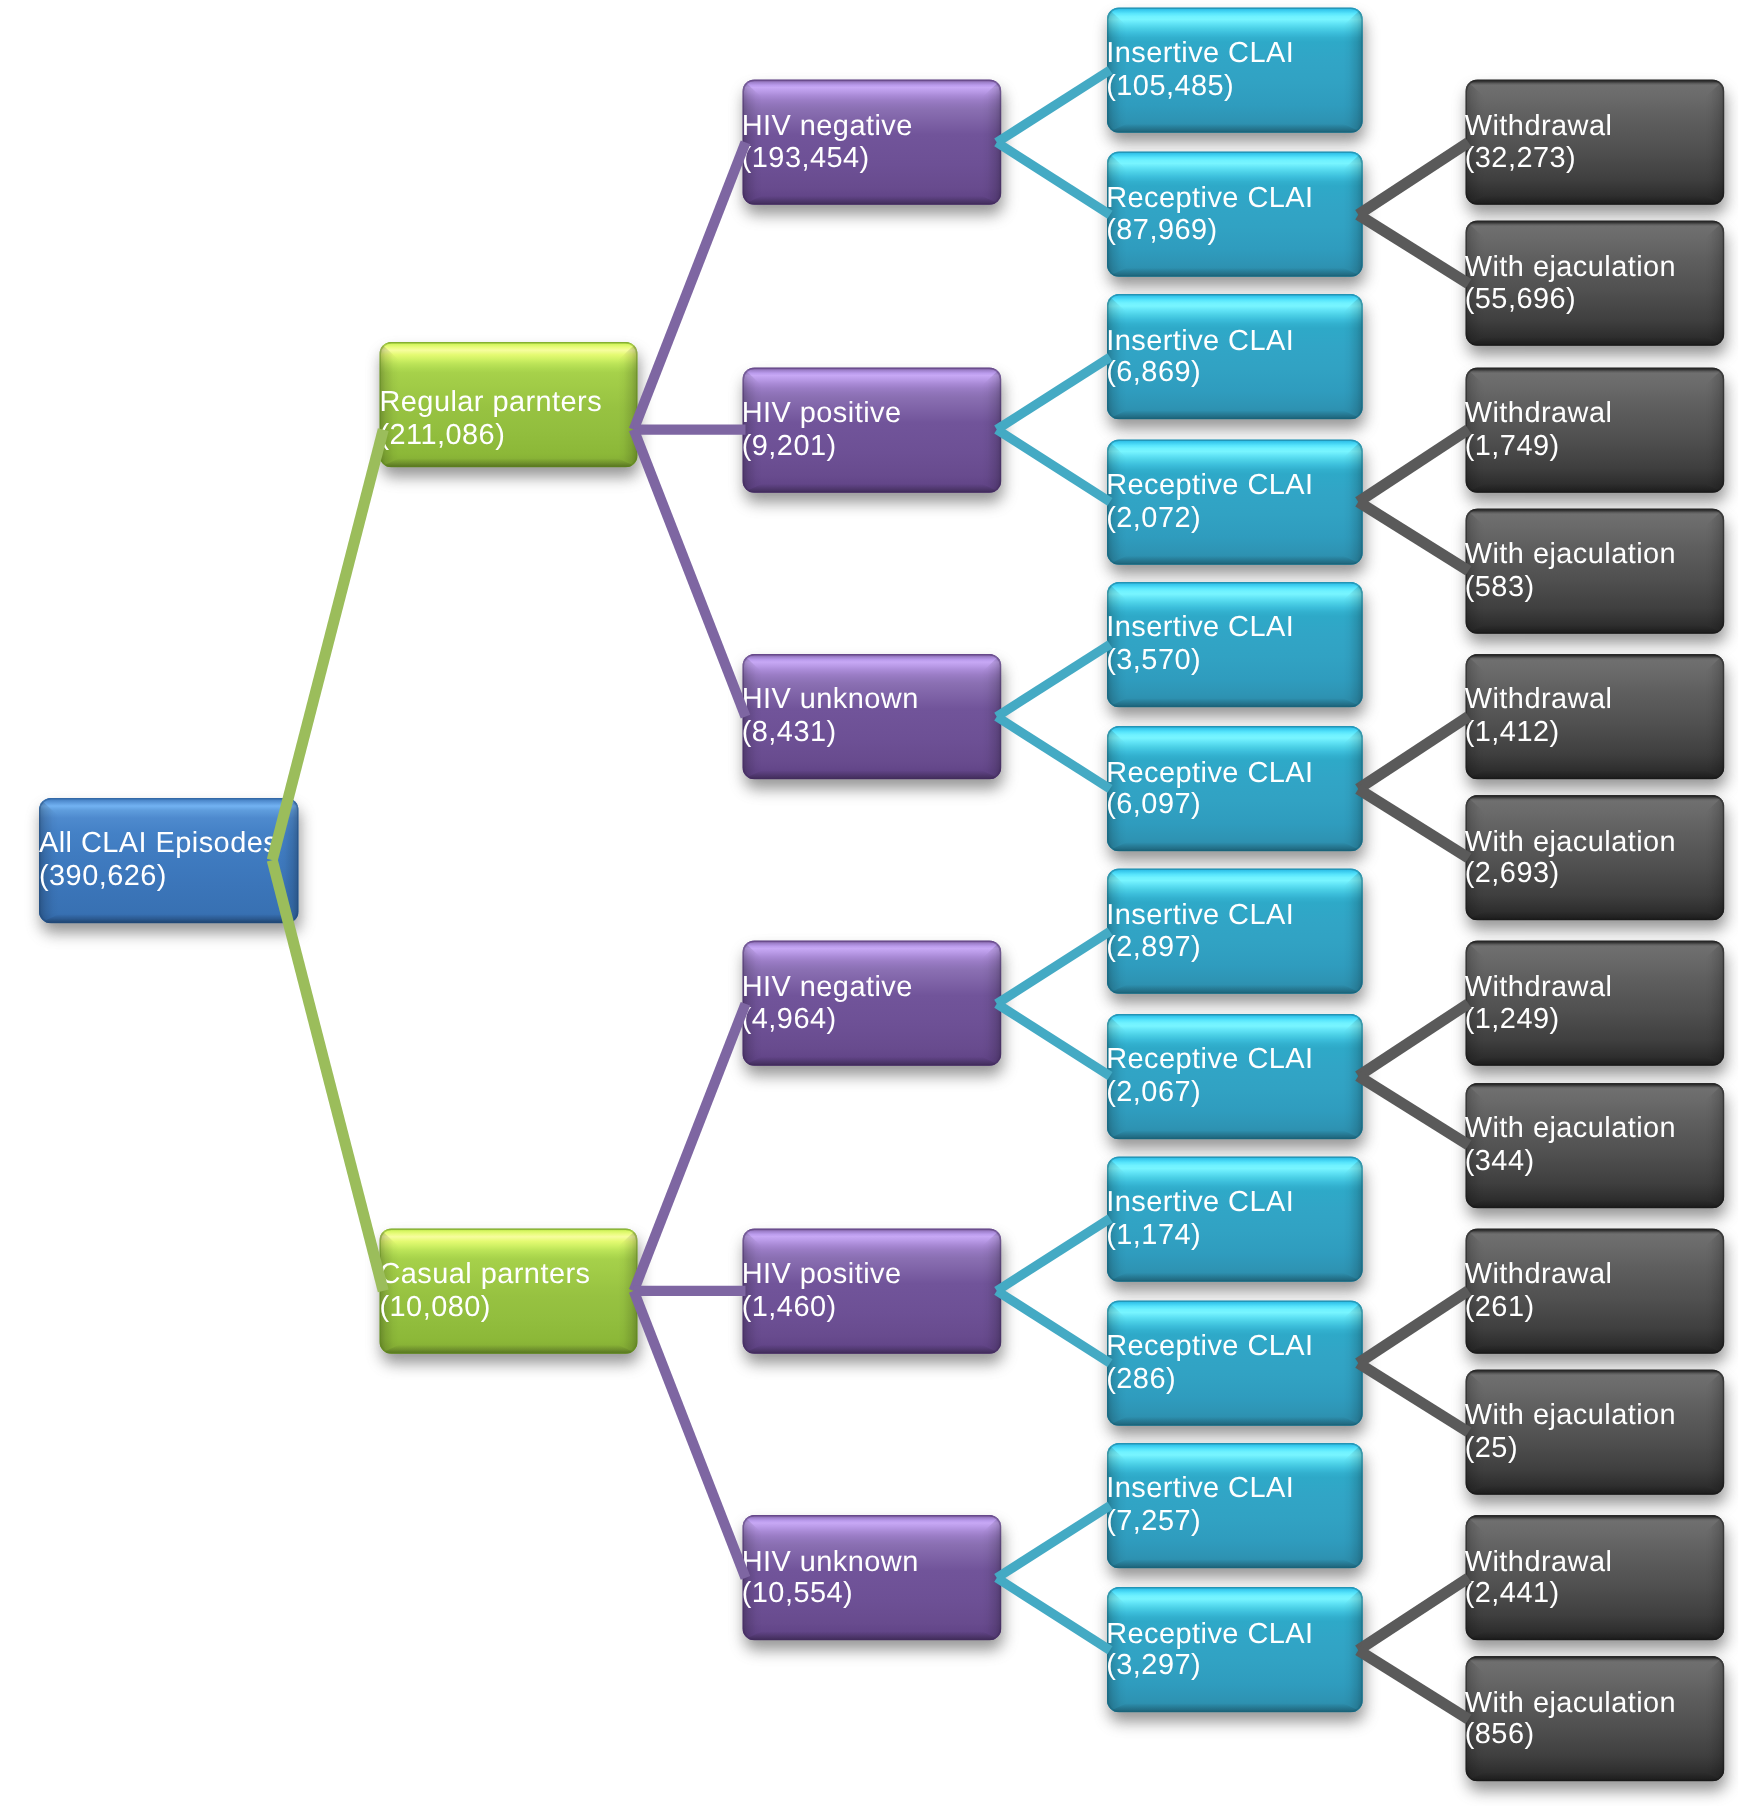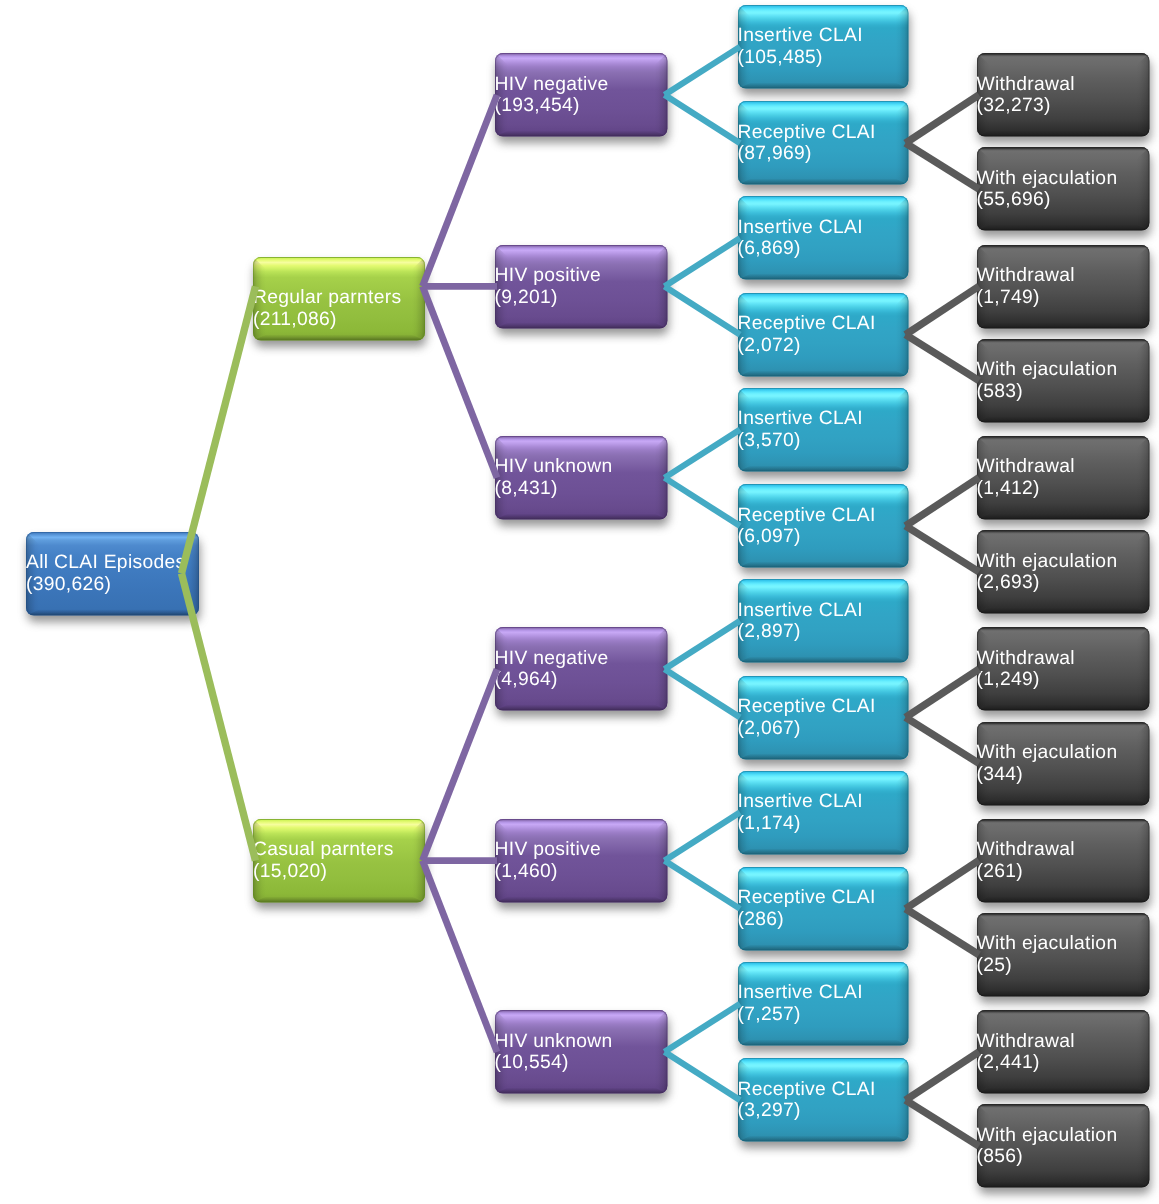--- a/index.html
+++ b/index.html
@@ -894,21 +894,21 @@
           <path d="M172.5 0 L159.5 12 V77.5 L172.5 83.5 Z" fill="url(#g14r)"></path>
           <path d="M0 83.5 H172.5 L159.5 77.5 H13 Z" fill="url(#g14b)"></path>
         </g>
         <rect x="0.5" y="0.5" width="171.5" height="82.5" rx="7.5" ry="7.5" fill="none" stroke="#161616" stroke-width="1" opacity="0.4"></rect>
       </svg>
       <div class="txt">
       <span class="lbl">With ejaculation</span>
       <span class="val">(2,693)</span>
     </div>
   </div>
-    <div class="node k-partner" style="left: 253px; top: 257px; width: 172px; height: 103px;">
+    <div class="node k-partner" style="left: 253px; top: 228px; width: 172px; height: 103px;">
     <svg width="188" height="99.5" viewBox="0 0 188 99.5" class="shape">
         <defs>
           <linearGradient id="g15a" x1="0" y1="0" x2="0" y2="1">
             <stop offset="0.000" stop-color="#8fbe35" stop-opacity="1"></stop>
             <stop offset="0.018" stop-color="#d4f55e" stop-opacity="1"></stop>
             <stop offset="0.042" stop-color="#e9fc7d" stop-opacity="1"></stop>
             <stop offset="0.066" stop-color="#f6fd9e" stop-opacity="1"></stop>
             <stop offset="0.102" stop-color="#e4fa72" stop-opacity="1"></stop>
             <stop offset="0.138" stop-color="#d0f164" stop-opacity="1"></stop>
             <stop offset="0.174" stop-color="#bce458" stop-opacity="1"></stop>
@@ -1851,21 +1851,21 @@
           <rect x="0" y="0" width="172" height="83.5" fill="#8cba38"></rect>
           <rect x="0" y="0" width="172" height="83.5" fill="url(#g31a)"></rect>
           <path d="M0 0 L13 12 V77.5 L0 83.5 Z" fill="url(#g31l)"></path>
           <path d="M172 0 L159 12 V77.5 L172 83.5 Z" fill="url(#g31r)"></path>
           <path d="M0 83.5 H172 L159 77.5 H13 Z" fill="url(#g31b)"></path>
         </g>
         <rect x="0.5" y="0.5" width="171" height="82.5" rx="7.5" ry="7.5" fill="none" stroke="#5d8a1c" stroke-width="1" opacity="0.4"></rect>
       </svg>
       <div class="txt">
       <span class="lbl">Casual parnters</span>
-      <span class="val">(15,020)</span>
+      <span class="val">(10,080)</span>
     </div>
   </div>
     <div class="node k-root" style="left: 26px; top: 531.7px; width: 173px; height: 83.5px;">
     <svg width="189" height="99.5" viewBox="0 0 189 99.5" class="shape">
         <defs>
           <linearGradient id="g32a" x1="0" y1="0" x2="0" y2="1">
             <stop offset="0.000" stop-color="#3f7bc0" stop-opacity="1"></stop>
             <stop offset="0.016" stop-color="#4a85c8" stop-opacity="1"></stop>
             <stop offset="0.040" stop-color="#5f9ddf" stop-opacity="1"></stop>
             <stop offset="0.064" stop-color="#72b2f2" stop-opacity="1"></stop>

